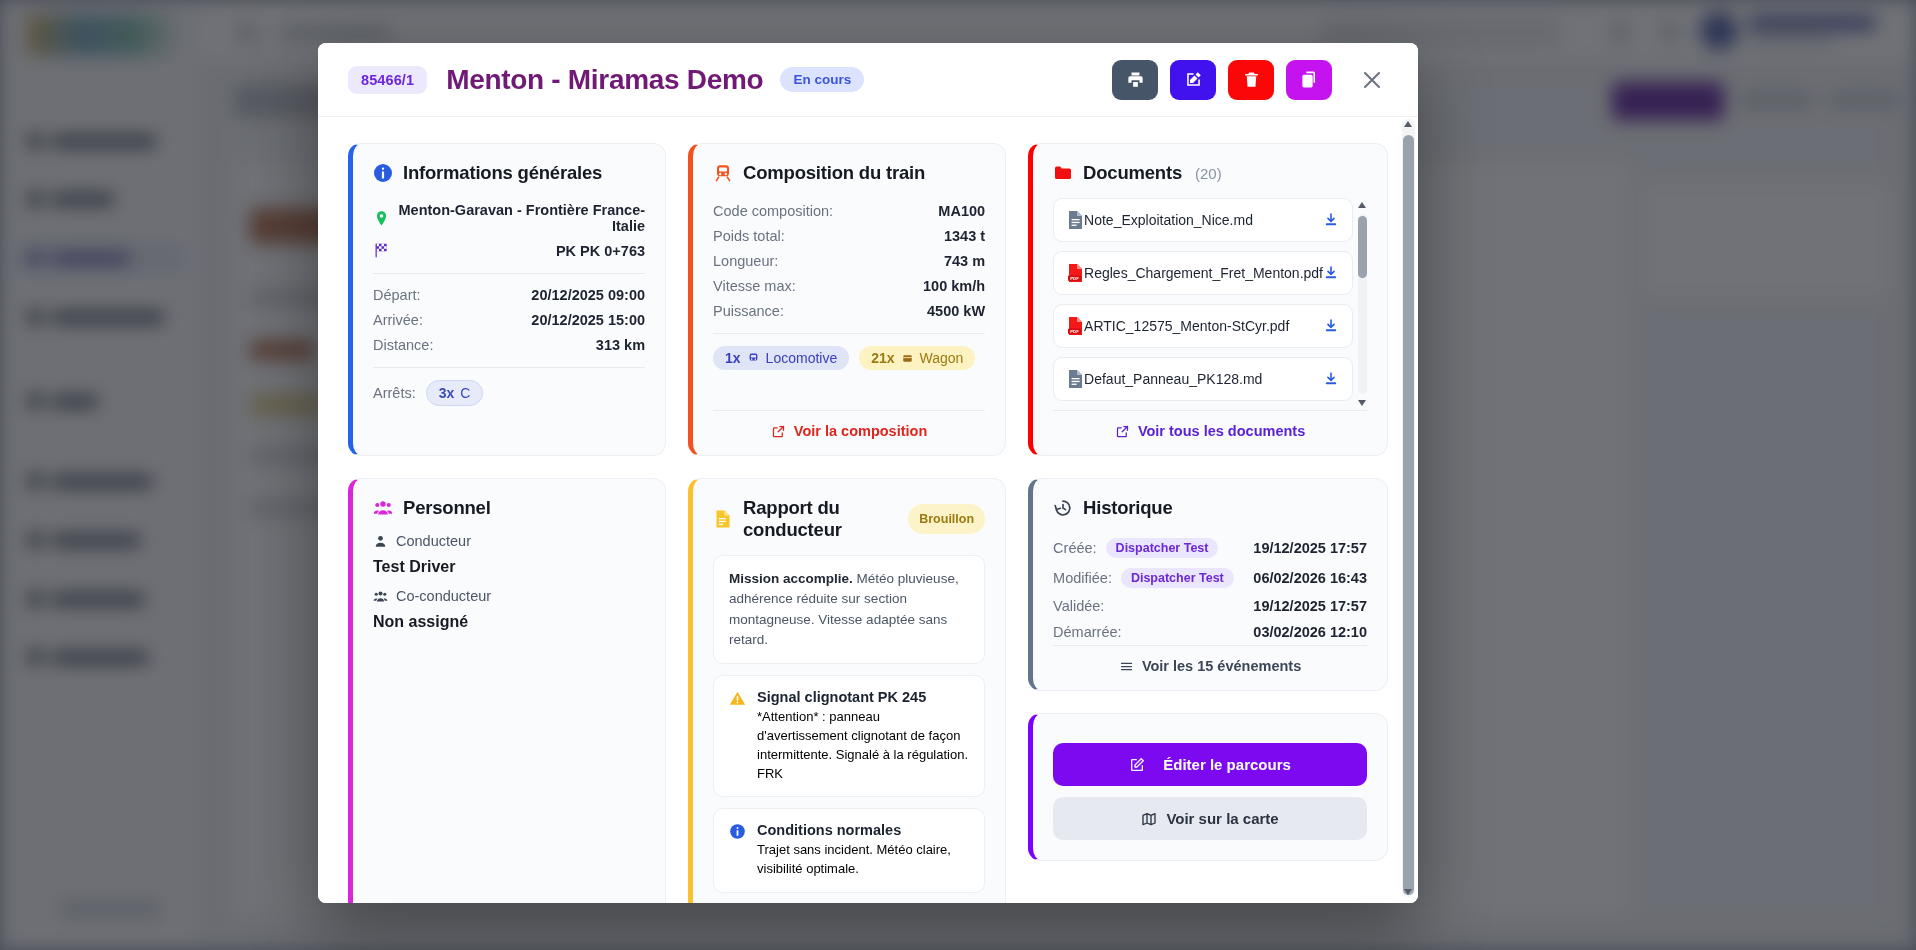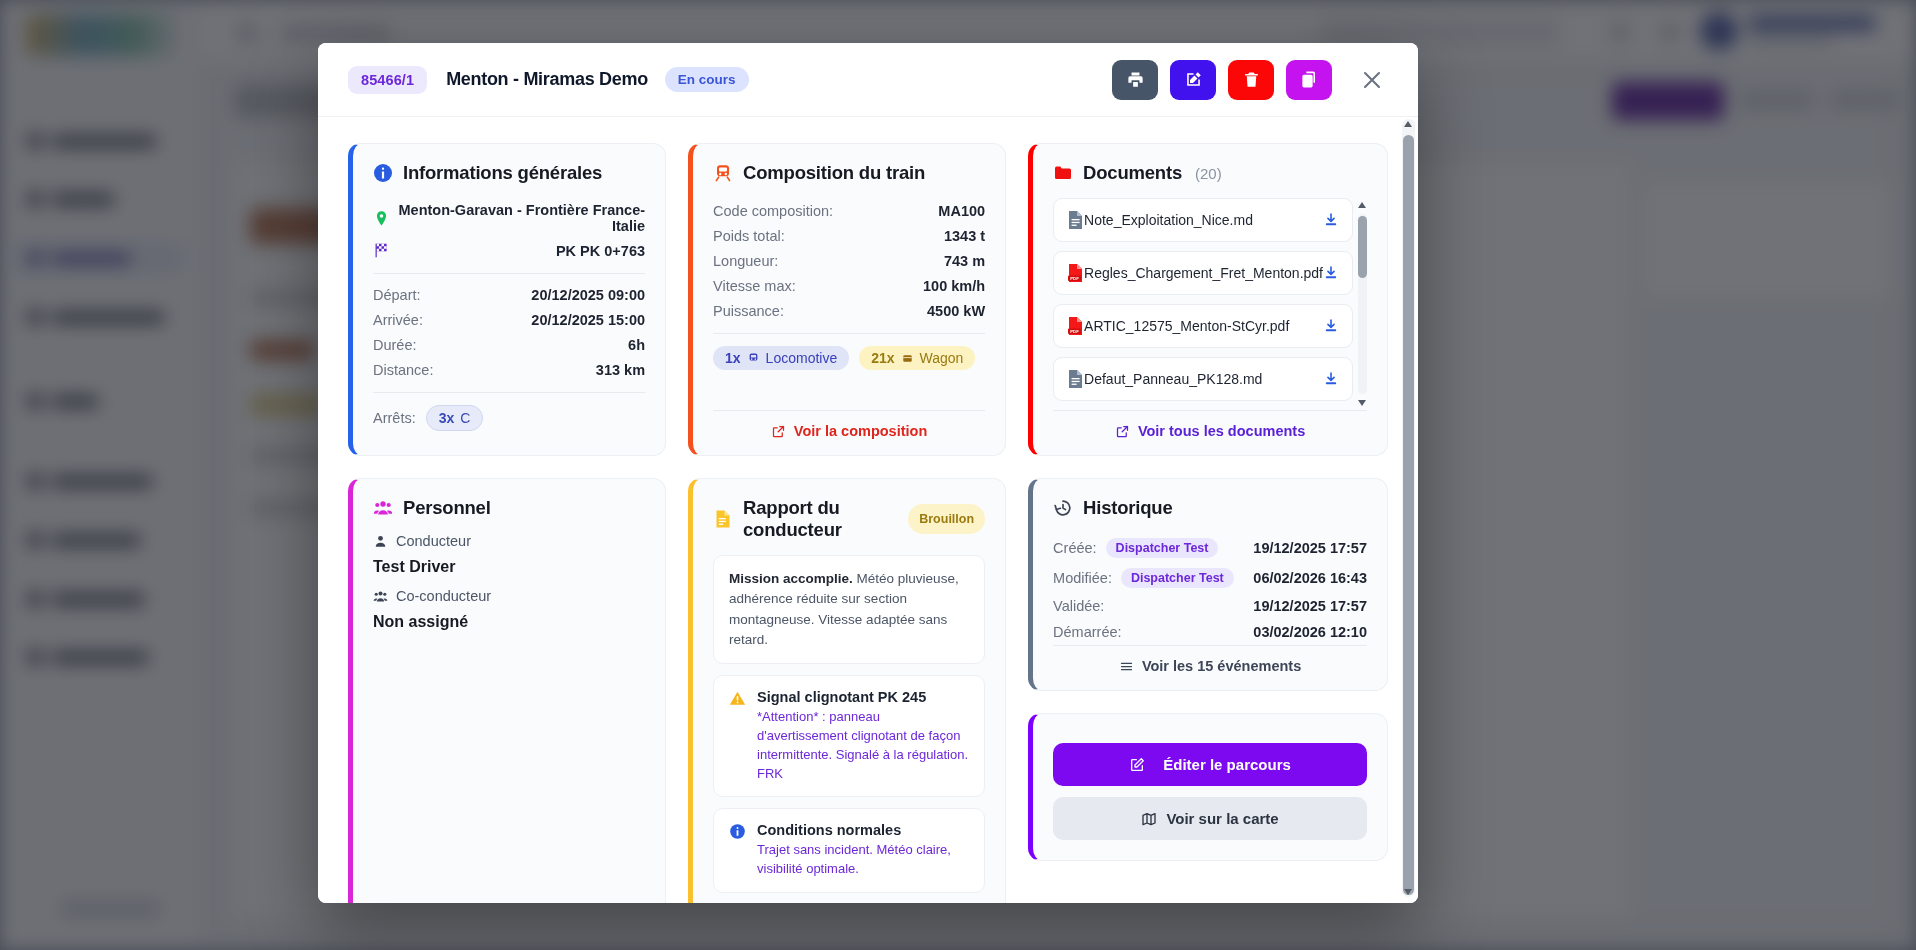--- a/index.html
+++ b/index.html
@@ -79,21 +79,21 @@
     border-bottom: 1px solid #eef0f4;
     background: #fff;
   }
   .ref-badge {
     background: #ece9fd; color: #6d28d9;
     font-size: 14.5px; font-weight: 700;
     padding: 6px 13px; border-radius: 9px;
     letter-spacing: .1px;
   }
   #modal-title {
-    font-size: 18px; font-weight: 700; color: #0f172a;
+    font-size: 28px; font-weight: 700; color: #701a75;
     margin-left: 19px; letter-spacing: -.3px;
     white-space: nowrap;
   }
   .status-badge {
     margin-left: 17px;
     background: #dbe3fe; color: #3b55d9;
     font-size: 13.5px; font-weight: 600;
     padding: 5px 13px; border-radius: 999px;
   }
   #header-actions {
@@ -211,21 +211,21 @@
   
   .note {
     background: #fff; border: 1px solid #eceff3; border-radius: 10px;
     padding: 13px 15px; margin-bottom: 11px;
   }
   .note p { font-size: 13.5px; line-height: 1.5; color: #4b5565; }
   .note p b { color: #222833; font-weight: 700; }
   .evt { display: flex; gap: 11px; justify-content: flex-end; }
   .evt .ei { width: 17px; height: 17px; flex: 0 0 17px; margin-top: 1px; }
   .evt-title { font-size: 14.5px; font-weight: 700; color: #1b2230; margin-bottom: 3px; }
-  .evt-desc { font-size: 13px; line-height: 1.45; color: #6d28d9; }
+  .evt-desc { font-size: 13px; line-height: 1.45; color: #000000; }
 
   
   .h-row { display: flex; align-items: center; padding: 5px 0; }
   .h-k { font-size: 14.5px; color: #6b7280; }
   .h-badge {
     margin-left: 9px; background: #e9e6fd; color: #6d28d9;
     font-size: 12.5px; font-weight: 600; padding: 3px 10px; border-radius: 999px;
   }
   .h-v { margin-left: auto; font-size: 14.5px; font-weight: 700; color: #1d2330; }
 
@@ -396,24 +396,20 @@
 
         <div class="kv">
           <span class="k">Départ:</span>
           <span class="v">20/12/2025 09:00</span>
         </div>
         <div class="kv">
           <span class="k">Arrivée:</span>
           <span class="v">20/12/2025 15:00</span>
         </div>
         <div class="kv">
-          <span class="k">Durée:</span>
-          <span class="v">6h</span>
-        </div>
-        <div class="kv">
           <span class="k">Distance:</span>
           <span class="v">313 km</span>
         </div>
 
         <div class="divider"></div>
 
         <div class="chip-row">
           <span class="chip-label">Arrêts:</span>
           <span class="chip chip-stop">
             <span class="n">3x</span>

